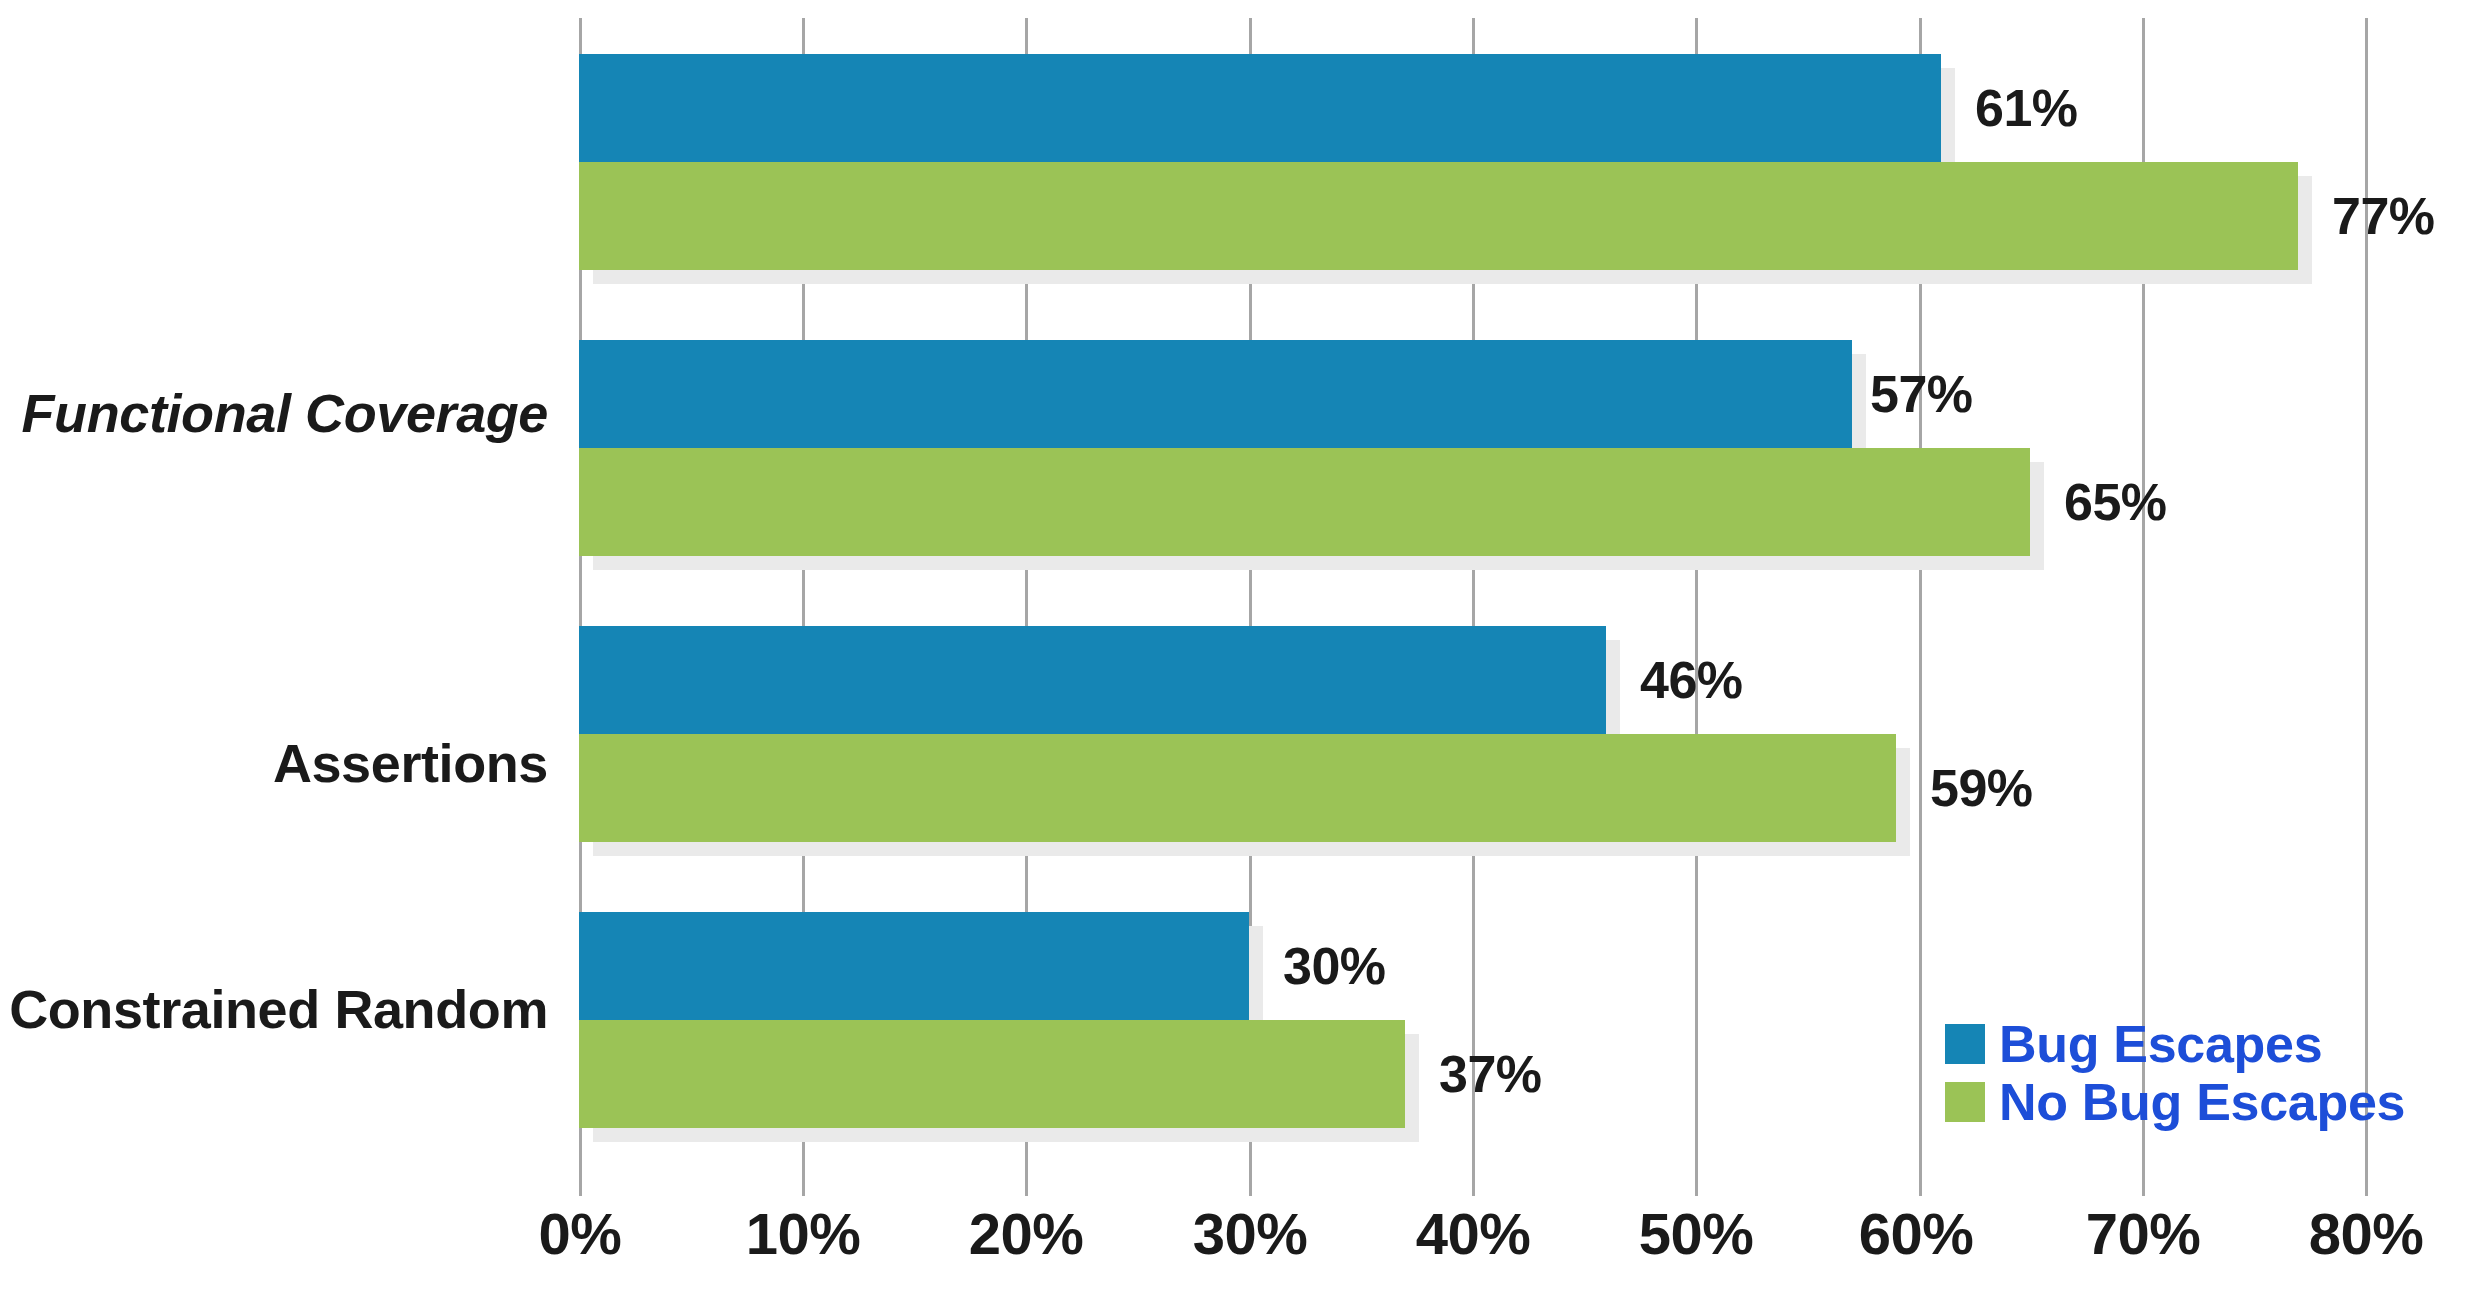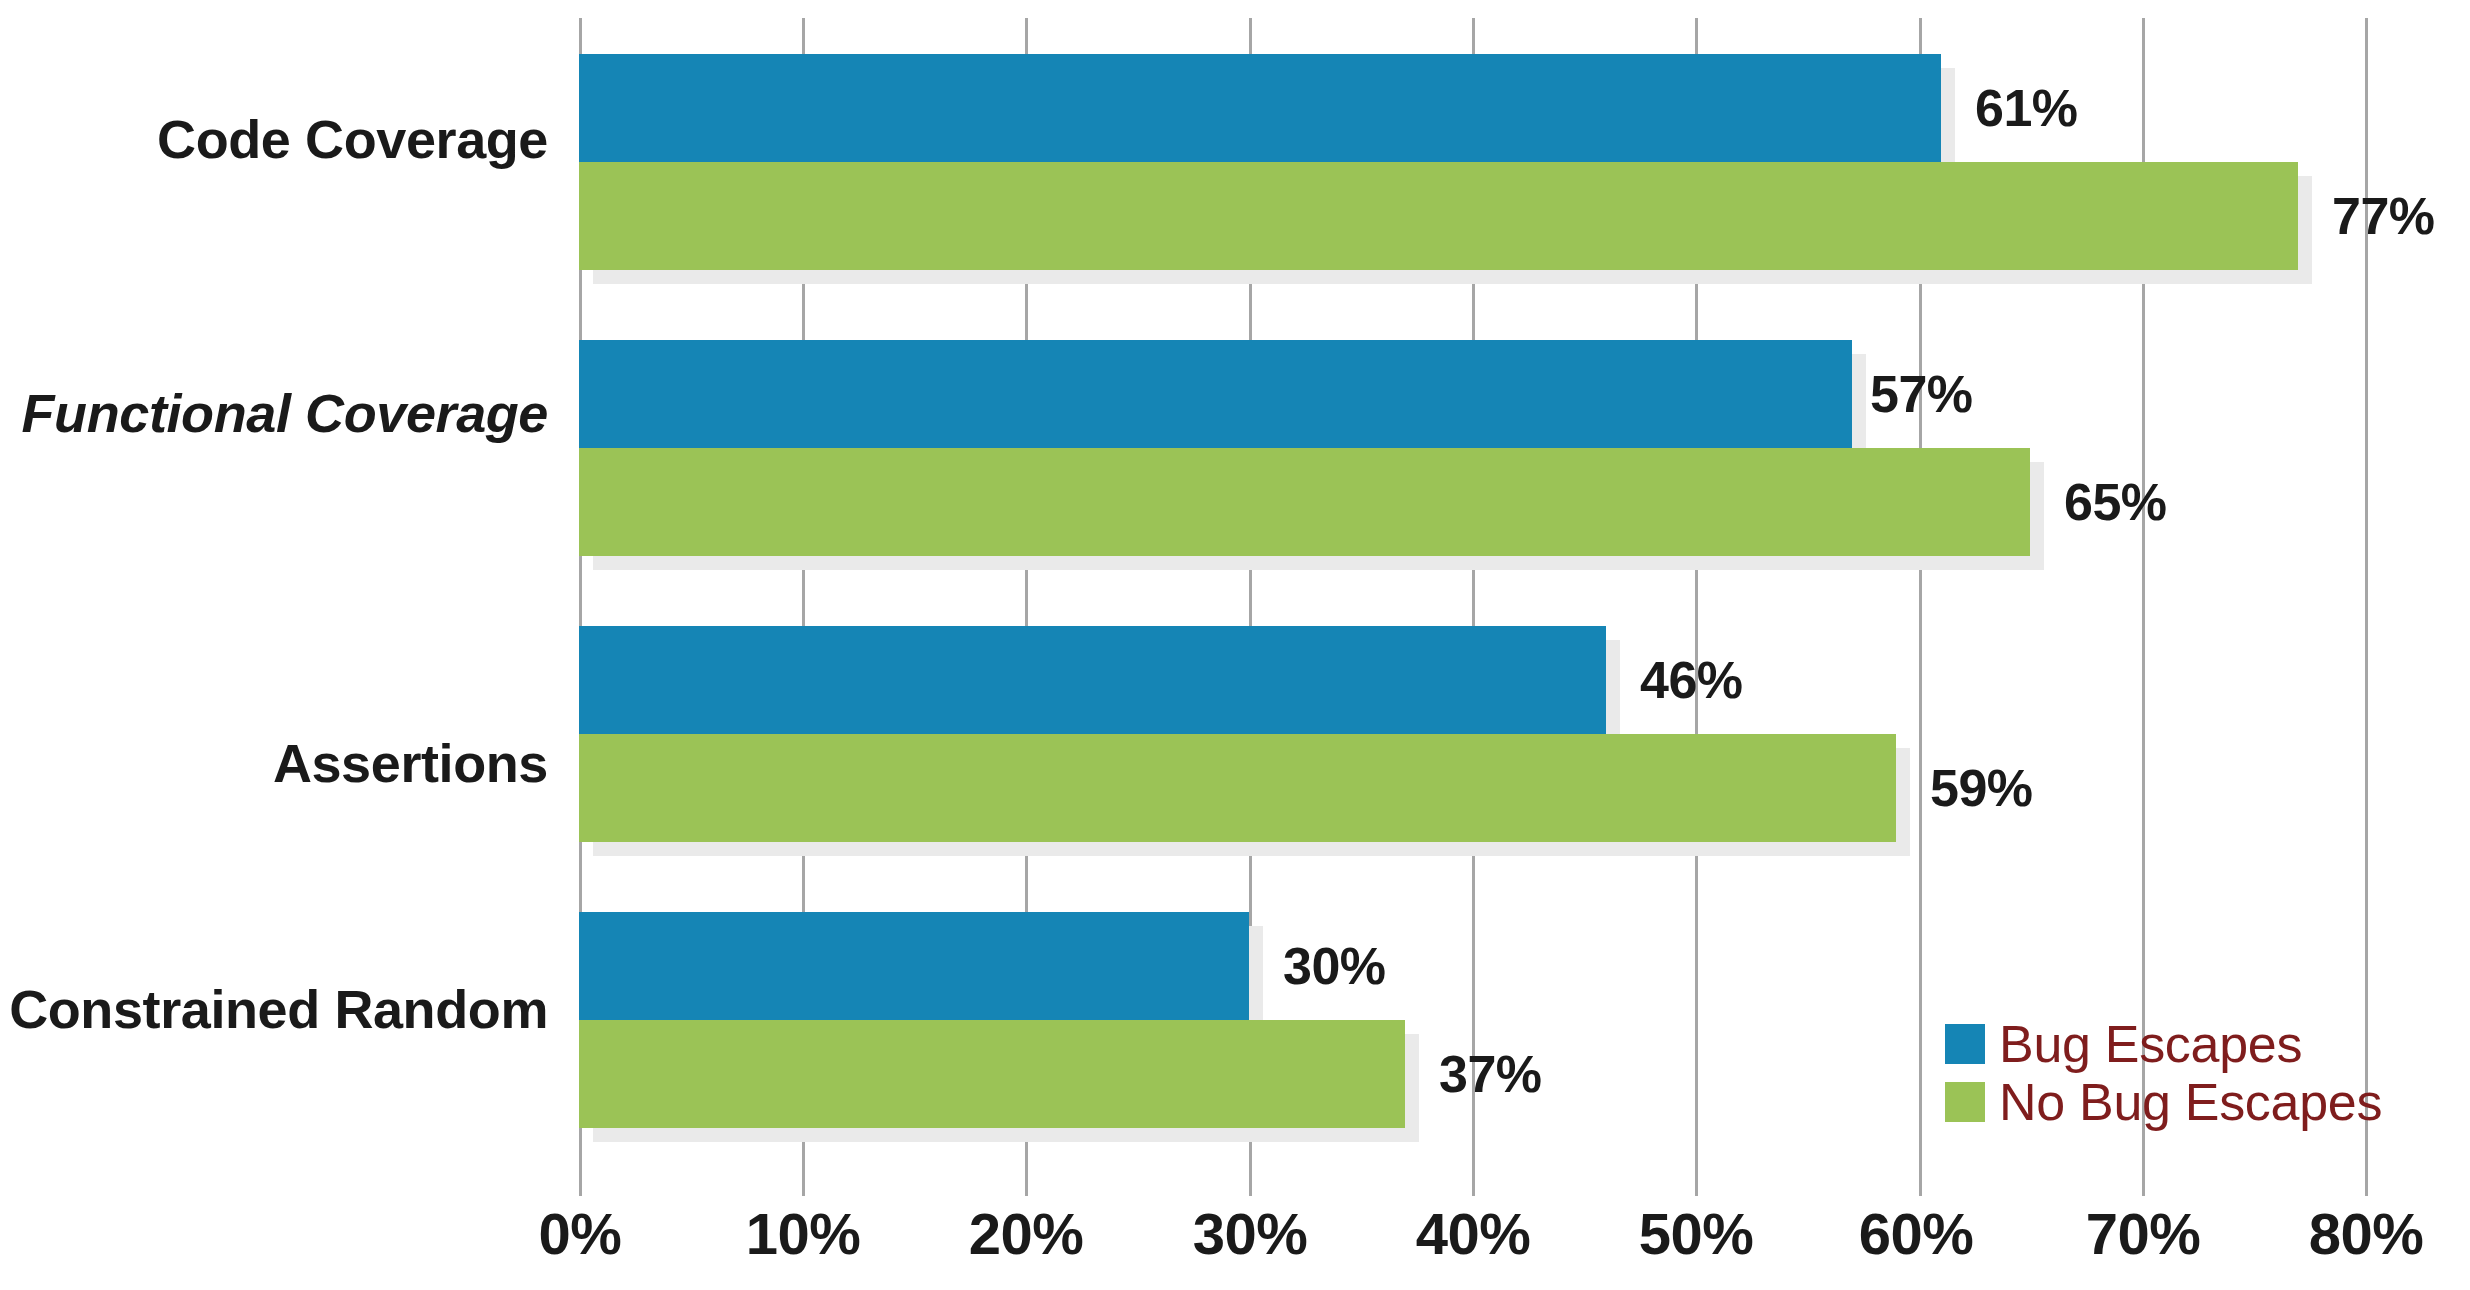--- a/index.html
+++ b/index.html
@@ -116,34 +116,31 @@
     height: 58px;
   }
   .legend-swatch {
     width: 40px;
     height: 40px;
     flex: 0 0 auto;
     margin-right: 14px;
   }
   .legend-text {
     font-size: 52px;
-    font-weight: 400;
-    color: #7f1d1d;
+    font-weight: 700;
+    color: #1d4ed8;
     white-space: nowrap;
     letter-spacing: -0.3px;
   }
 </style>
 </head>
 <body>
 
 <div id="chart-root">
 
-  <div class="cat-name-box" style="top:108px;">
-    <span>Code Coverage</span>
-  </div>
   <div class="cat-name-box" style="top:382px;font-style:italic;">
     <span>Functional Coverage</span>
   </div>
   <div class="cat-name-box" style="top:688px;margin-top:44px;">
     <span>Assertions</span>
   </div>
   <div class="cat-name-box" style="top:978px;">
     <span>Constrained Random</span>
   </div>
 

